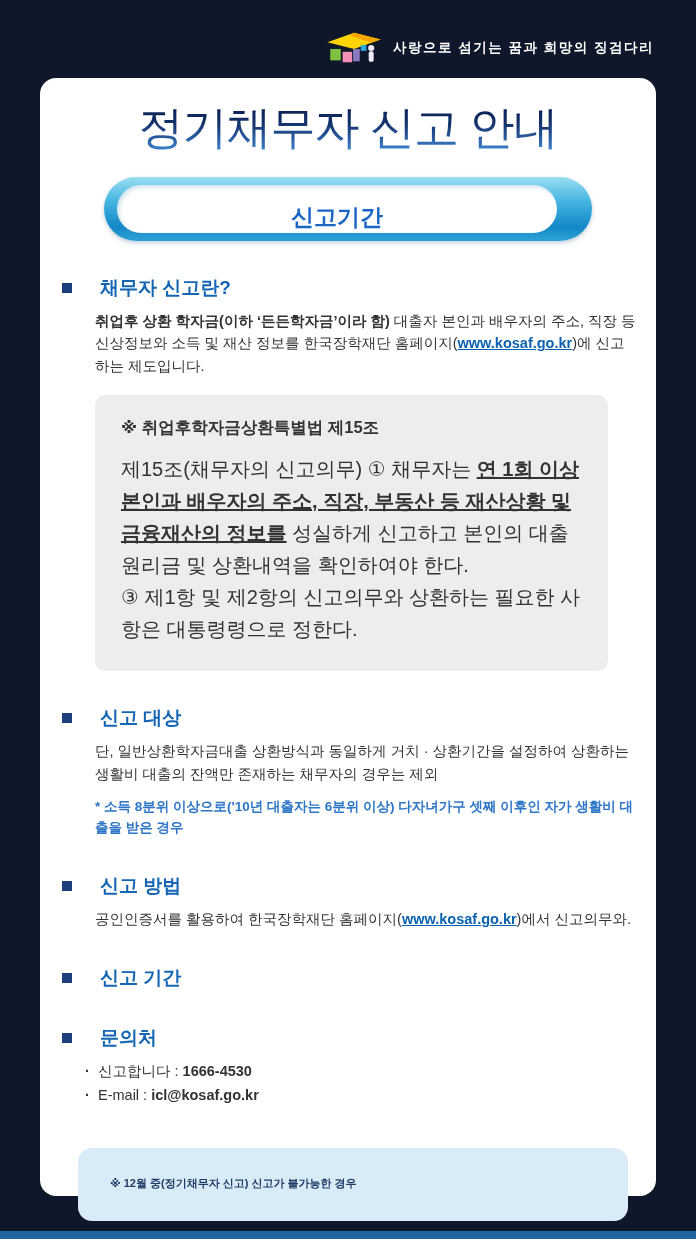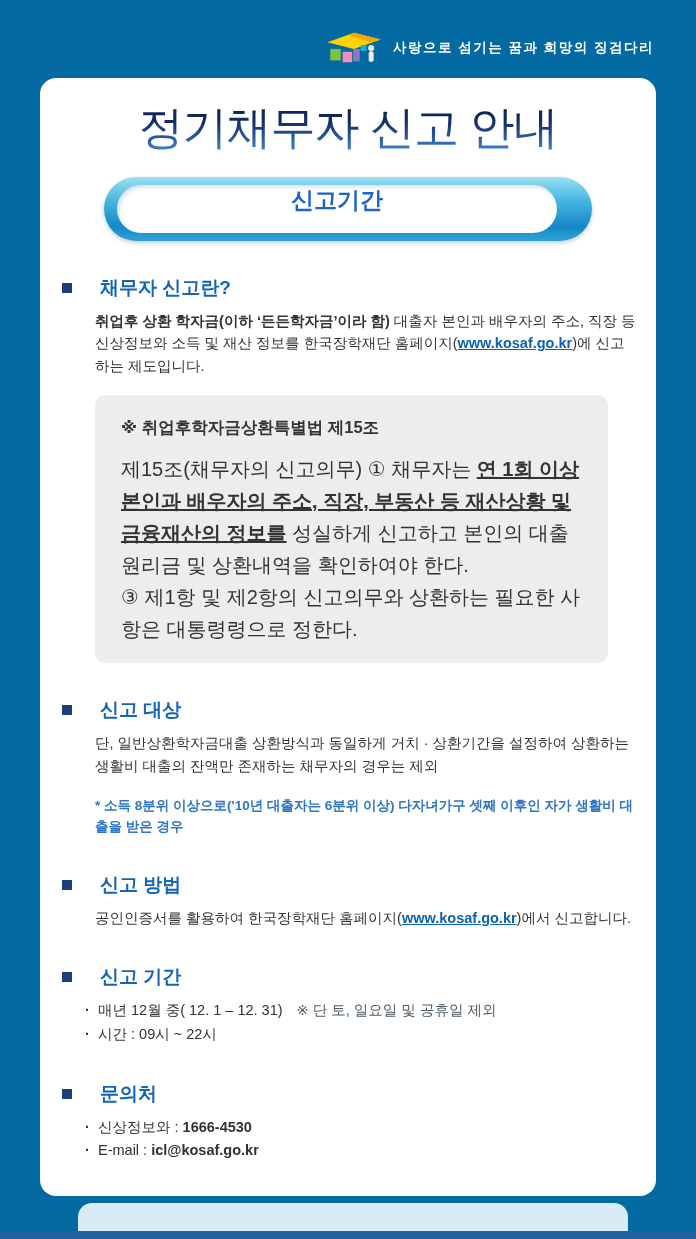--- a/index.html
+++ b/index.html
@@ -1,51 +1,51 @@
 <!DOCTYPE html>
 <html><head>
 <meta charset="utf-8">
 <style>
   * { margin:0; padding:0; box-sizing:border-box; }
   html,body { width:696px; }
   body { font-family:"Liberation Sans","DejaVu Sans",sans-serif; }
-  .page { position:relative; width:696px; height:1239px; background:#0369a1; overflow:hidden; }
+  .page { position:relative; width:696px; height:1239px; background:#0f172a; overflow:hidden; }
   .bottom-strip { position:absolute; left:0; bottom:0; width:100%; height:8px; background:#2063A0; }
 
   
   .brand { position:absolute; top:28px; right:42px; display:flex; align-items:center; gap:9px; }
   .tagline { color:#FFFFFF; font-weight:bold; font-size:13.5px; letter-spacing:1.5px; white-space:nowrap; }
 
   
   .panel { position:absolute; left:40px; top:78px; width:616px; height:1118px; background:#FFFFFF; border-radius:16px; }
 
   .title { margin-top:20px; text-align:center; font-size:45px; font-weight:normal; letter-spacing:-1px;
            background:linear-gradient(180deg,#0A1740 0%,#13306B 42%,#3E82CE 88%);
            -webkit-background-clip:text; background-clip:text; color:transparent; }
 
   .capsule { position:relative; width:488px; height:64px; margin:19px auto 0; border-radius:33px;
              background:linear-gradient(180deg,#9ADEF2 0%,#45B5E0 38%,#1488C8 78%,#2FA3D6 100%);
              box-shadow:0 2px 4px rgba(0,60,110,.25); }
   .capsule-inner { position:absolute; left:13px; top:8px; width:440px; height:48px; background:#FFFFFF;
-             border-radius:25px; display:flex; align-items:flex-start; justify-content:center; gap:32px;
+             border-radius:25px; display:flex; align-items:flex-end; justify-content:center; gap:32px;
              box-shadow:inset 2px 2px 4px rgba(110,165,200,.35);font-family:Liberation Mono, monospace; }
   .period-label { color:#1B66C5; font-size:23px; font-weight:bold; }
   .period-value { color:#141414; font-size:30px; font-weight:bold; letter-spacing:-0.5px; }
 
   .content { padding:0 18px 0 22px; }
   .sec { margin-top:34px; }
   .sec-head { display:flex; align-items:center; gap:28px; }
   .bullet { width:10px; height:10px; background:#1C3E79; flex:0 0 auto; }
   .sec-title { color:#1465B4; font-size:19px; font-weight:bold; }
   .sec-body { margin:9px 0 0 33px; font-size:14.5px; color:#333333; line-height:1.55; }
   .line { display:block; }
   .link { color:#0B62B0; font-weight:bold; text-decoration:underline; cursor:pointer; }
-  .blue-note { color:#2E76C6; font-weight:bold; font-size:13.5px; margin-top:19px; }
+  .blue-note { color:#2E76C6; font-weight:bold; font-size:13.5px; margin-top:12px; }
 
-  .graybox { margin:18px 30px 0 33px; background:#EDEDED; border-radius:10px; padding:22px 26px 18px; }
+  .graybox { margin:18px 30px 0 33px; background:#EDEDED; border-radius:10px; padding:22px 26px 26px; }
   .graybox h3 { font-size:16.5px; color:#333333; font-weight:bold; margin-bottom:14px; }
   .graybox .law-text { font-size:20px; color:#333333; line-height:1.6; }
   .law-underline { font-weight:bold; text-decoration:underline; }
 
   .dot-list { list-style:none; margin:9px 0 0 23px; font-size:14.5px; color:#333333; line-height:1.65; }
   .dot-list li { position:relative; padding-left:13px; }
   .dot-list li::before { content:"·"; position:absolute; left:0; font-weight:bold; color:#333333; }
   .muted-note { color:#4D5B66; margin-left:14px; }
 
   .noticebox { margin:40px 10px 0 16px; background:#D9EBF7; border-radius:14px; padding:28px 26px 30px 32px; }
@@ -107,41 +107,37 @@
           <span class="line">단, 일반상환학자금대출 상환방식과 동일하게 거치 · 상환기간을 설정하여 상환하는 생활비 대출의 잔액만 존재하는 채무자의 경우는 제외</span>
           <span class="line blue-note">* 소득 8분위 이상으로('10년 대출자는 6분위 이상) 다자녀가구 셋째 이후인 자가 생활비 대출을 받은 경우</span>
         </p>
       </section>
 
       <section class="sec">
         <div class="sec-head">
           <span class="bullet"></span>
           <span class="sec-title">신고 방법</span>
         </div>
-        <p class="sec-body"><span>공인인증서를 활용하여 한국장학재단 홈페이지(</span><a class="link">www.kosaf.go.kr</a><span>)에서 신고합니다.</span></p>
+        <p class="sec-body"><span>공인인증서를 활용하여 한국장학재단 홈페이지(</span><a class="link">www.kosaf.go.kr</a><span>)에서 신고의무와.</span></p>
       </section>
 
       <section class="sec">
         <div class="sec-head">
           <span class="bullet"></span>
           <span class="sec-title">신고 기간</span>
         </div>
-        <ul class="dot-list">
-          <li><span>매년 12월 중( 12. 1 – 12. 31)</span><span class="muted-note">※ 단 토, 일요일 및 공휴일 제외</span></li>
-          <li>시간 : 09시 ~ 22시</li>
-        </ul>
       </section>
 
       <section class="sec">
         <div class="sec-head">
           <span class="bullet"></span>
           <span class="sec-title">문의처</span>
         </div>
         <ul class="dot-list">
-          <li><span>신상정보와 : </span><b>1666-4530</b></li>
+          <li><span>신고합니다 : </span><b>1666-4530</b></li>
           <li><span>E-mail : </span><b>icl@kosaf.go.kr</b></li>
         </ul>
       </section>
 
       <div class="noticebox">
         <div class="notice-block">
           <div class="notice-head">※ 12월 중(정기채무자 신고) 신고가 불가능한 경우</div>
 
         </div>
 

